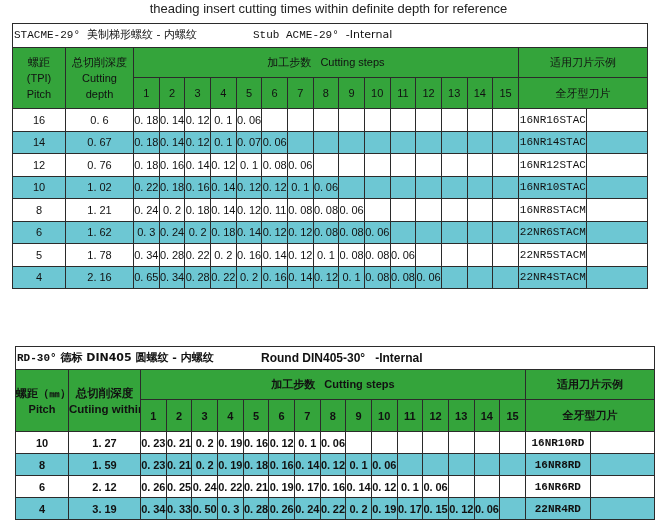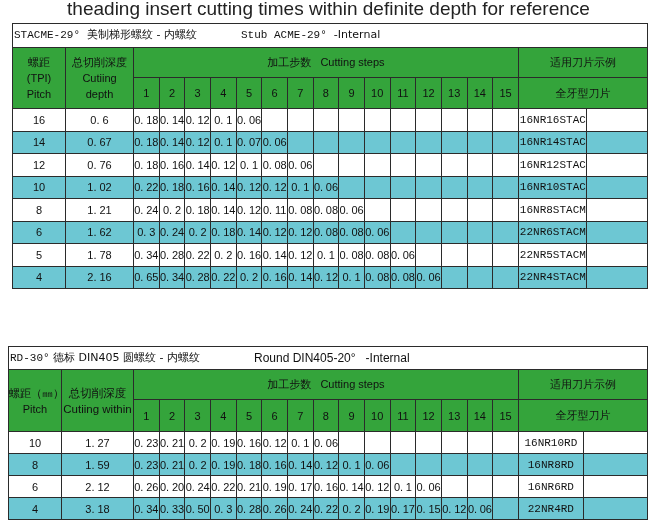--- a/index.html
+++ b/index.html
@@ -3,42 +3,42 @@
   <meta charset="utf-8">
   <style>
     html, body { margin:0; padding:0; }
     body {
       width:657px; height:530px; position:relative; overflow:hidden;
       background:#ffffff; color:#111;
       font-family:"Liberation Sans", sans-serif;
     }
     .page-title {
       position:absolute; left:0; top:0; width:657px; height:18px;
-      text-align:center; font-size:19px; line-height:18px; color:#222;
+      text-align:center; font-size:13px; line-height:18px; color:#222;
       font-family:"Liberation Sans", sans-serif;
     }
     table.ref {
       position:absolute; border-collapse:collapse; table-layout:fixed;
     }
     table.ref td {
       border:1px solid #2b2b2b; padding:0; overflow:hidden;
       white-space:nowrap; text-align:center; vertical-align:middle;
       font-size:11px; color:#111;
     }
     #t1 { left:12px; top:23px; width:635px; }
-    #t2 { left:8px; top:346px; width:639px; }
+    #t2 { left:15px; top:346px; width:639px;font-weight:bold; }
 
     td.title-cell {
       background:#ffffff; text-align:left; position:relative;
       font-size:11.5px; font-family:"DejaVu Sans", sans-serif;
     }
     .title-left { position:absolute; left:1px; top:0; line-height:22px; }
     .title-left .mono, .title-right .mono { font-family:"Liberation Mono", monospace; font-size:11px; }
     .title-right { position:absolute; top:0; line-height:22px; }
-    #t1 .title-right { left:228px; }
+    #t1 .title-right { left:240px; }
     #t2 .title-right { left:245px; font-family:"Liberation Sans", sans-serif; font-size:12px; }
 
     td.hdr {
       background:#34a43b; font-size:12px; color:#1a1a1a;
       font-family:"Liberation Sans", "DejaVu Sans", sans-serif;
     }
     td.hdr .ln { display:block; line-height:16px;text-align:center; }
 
     tr.r-white td { background:#ffffff; }
     tr.r-cyan td { background:#6dc7d3; }
@@ -81,21 +81,21 @@
     </td>
   </tr>
   <tr style="height:30px">
     <td class="hdr" rowspan="2">
       <span class="ln">螺距</span>
       <span class="ln">(TPI)</span>
       <span class="ln">Pitch</span>
     </td>
     <td class="hdr" rowspan="2">
       <span class="ln">总切削深度</span>
-      <span class="ln">Cutiing</span>
+      <span class="ln">Cutting</span>
       <span class="ln">depth</span>
     </td>
     <td class="hdr" colspan="15" style="white-space:pre">加工步数   Cutting steps</td>
     <td class="hdr" colspan="2">适用刀片示例</td>
   </tr>
   <tr style="height:31px">
     <td class="hdr">1</td>
     <td class="hdr">2</td>
     <td class="hdr">3</td>
     <td class="hdr">4</td>
@@ -310,21 +310,21 @@
       <col style="width:25.67px">
       <col style="width:25.67px">
       <col style="width:25.67px">
     <col style="width:65px">
       <col style="width:64px">
   </colgroup>
   <tbody>
       <tr style="height:23px">
     <td class="title-cell" colspan="19">
       <span class="title-left"><span class="mono">RD-30°</span>&nbsp;<span>德标 DIN405 圆螺纹 - 内螺纹</span></span>
-      <span class="title-right"><span>Round DIN405-20°</span>&nbsp;&nbsp;&nbsp;<span>-Internal</span></span>
+      <span class="title-right"><span>Round DIN405-30°</span>&nbsp;&nbsp;&nbsp;<span>-Internal</span></span>
     </td>
   </tr>
   <tr style="height:30px">
     <td class="hdr" rowspan="2">
       <span class="ln">螺距（㎜）</span>
       <span class="ln">Pitch</span>
     </td>
     <td class="hdr" rowspan="2" style="font-size:11.5px">
       <span class="ln">总切削深度</span>
       <span class="ln">Cutiing within</span>
@@ -392,41 +392,41 @@
     <td class="s"></td>
     <td class="s"></td>
     <td class="ins">16NR8RD</td>
     <td></td>
   </tr>
 
   <tr class="r-white" style="height:22px">
     <td>6</td>
     <td>2. 12</td>
     <td class="s">0. 26</td>
-    <td class="s">0. 20</td>
+    <td class="s">0. 25</td>
     <td class="s">0. 24</td>
     <td class="s">0. 22</td>
     <td class="s">0. 21</td>
     <td class="s">0. 19</td>
     <td class="s">0. 17</td>
     <td class="s">0. 16</td>
     <td class="s">0. 14</td>
     <td class="s">0. 12</td>
     <td class="s">0. 1</td>
     <td class="s">0. 06</td>
     <td class="s"></td>
     <td class="s"></td>
     <td class="s"></td>
     <td class="ins">16NR6RD</td>
     <td></td>
   </tr>
 
   <tr class="r-cyan" style="height:22px">
     <td>4</td>
-    <td>3. 18</td>
+    <td>3. 19</td>
     <td class="s">0. 34</td>
     <td class="s">0. 33</td>
     <td class="s">0. 50</td>
     <td class="s">0. 3</td>
     <td class="s">0. 28</td>
     <td class="s">0. 26</td>
     <td class="s">0. 24</td>
     <td class="s">0. 22</td>
     <td class="s">0. 2</td>
     <td class="s">0. 19</td>

